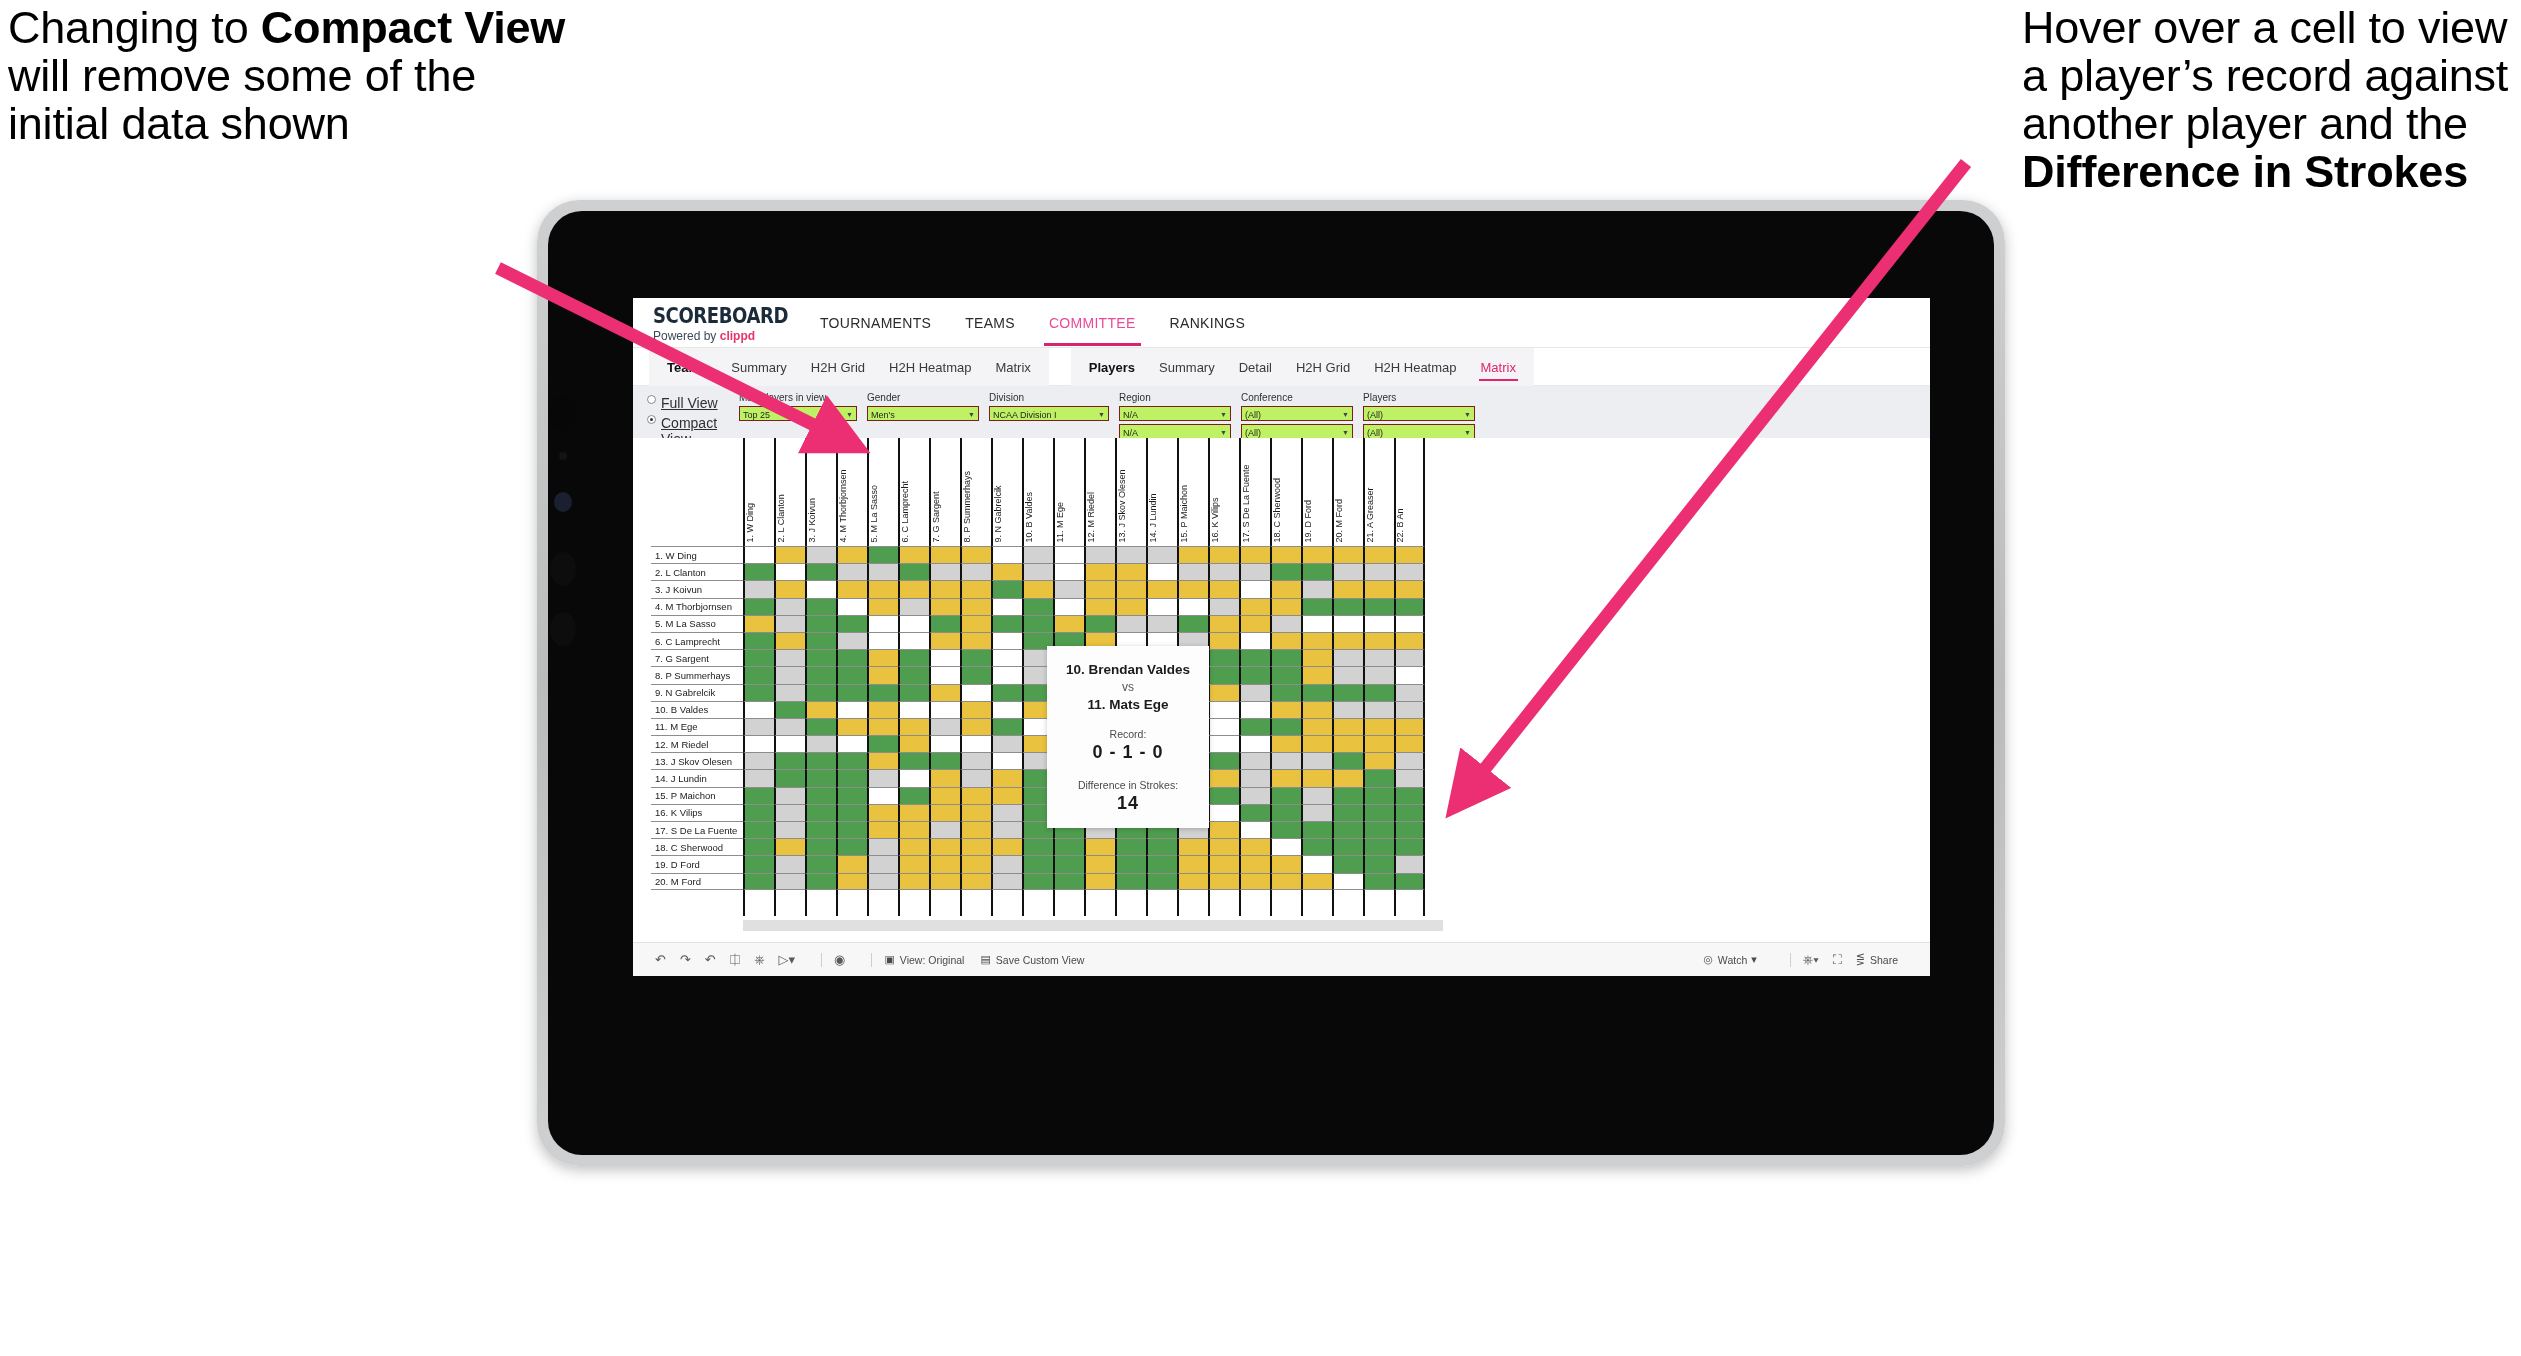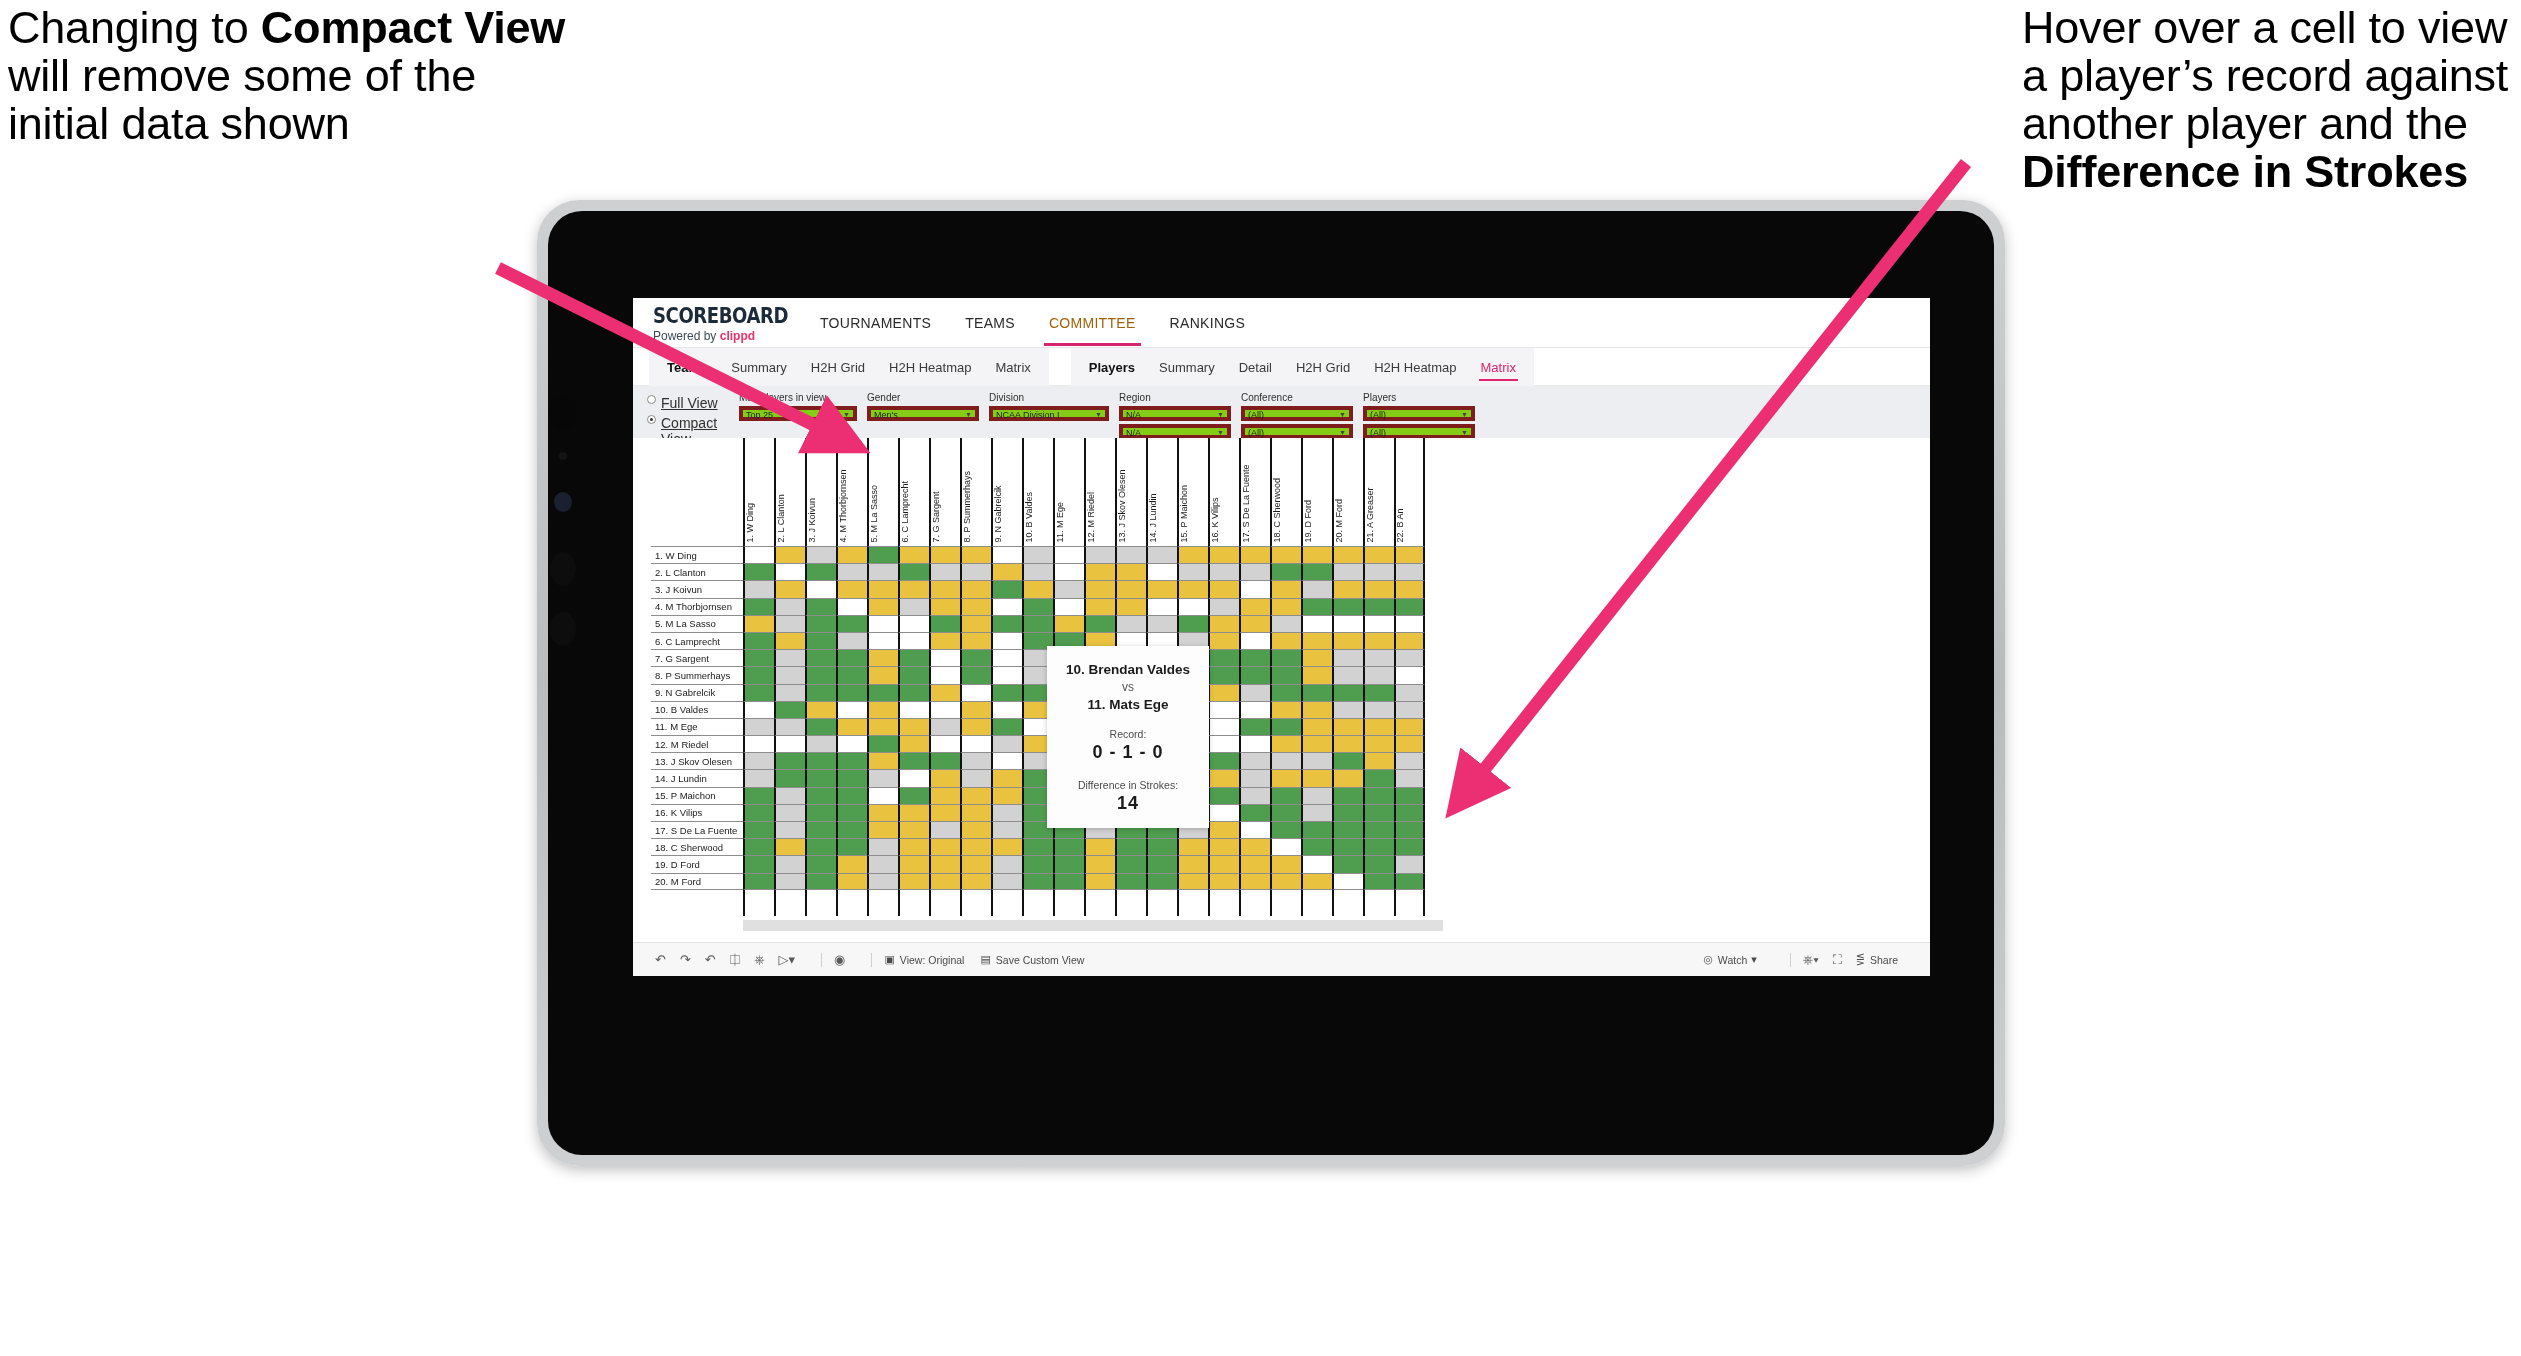--- a/index.html
+++ b/index.html
@@ -82,21 +82,21 @@
   }
   #logo-sub { font-size: 12px; color: #3b4a59; margin-top: 1px; }
   #logo-sub .brand { color: #e8336d; font-weight: 700; }
   .topnav-item {
     font-size: 14px; color: #2b2b2b;
     padding: 16px 17px 15px 17px;
     letter-spacing: .3px;
     position: relative;
     white-space: nowrap;
   }
-  .topnav-item.active { color: #a16207; }
+  .topnav-item.active { color: #ec4899; }
   .topnav-item.active::after {
     content:""; position: absolute; left: 12px; right: 12px; bottom: 0;
     height: 3px; background: #d6246e;
   }
 
   
   #subnav {
     display: flex; align-items: center;
     height: 38px;
     background: #ffffff;
@@ -135,24 +135,24 @@
   .rdo.on::after {
     content:""; position:absolute; left:2px; top:2px;
     width:3px; height:3px; border-radius:50%; background:#333;
   }
   .fgroup { margin-right: 10px; }
   .fgroup.wide { width: 118px; }
   .fgroup.w2 { width: 112px; }
   .fgroup.w3 { width: 120px; }
   .flabel { font-size: 10px; color:#2f2f2f; margin-bottom: 3px; }
   .fselect {
-    height: 15px; background: #84cc16;
-    border: 4px solid #7f1d1d;
+    height: 15px; background: #bef264;
+    border: 1px solid #7f1d1d;
     font-size: 9px; color: #1f1f1f;
-    display:flex; align-items:flex-start;
+    display:flex; align-items:flex-end;
     padding: 0 3px; position: relative;
     margin-bottom: 3px;
   }
   .fselect .caret {
     position:absolute; right: 3px; top: 50%;
     transform: translateY(-50%);
     font-size: 7px; color:#444;
   }
 
   

